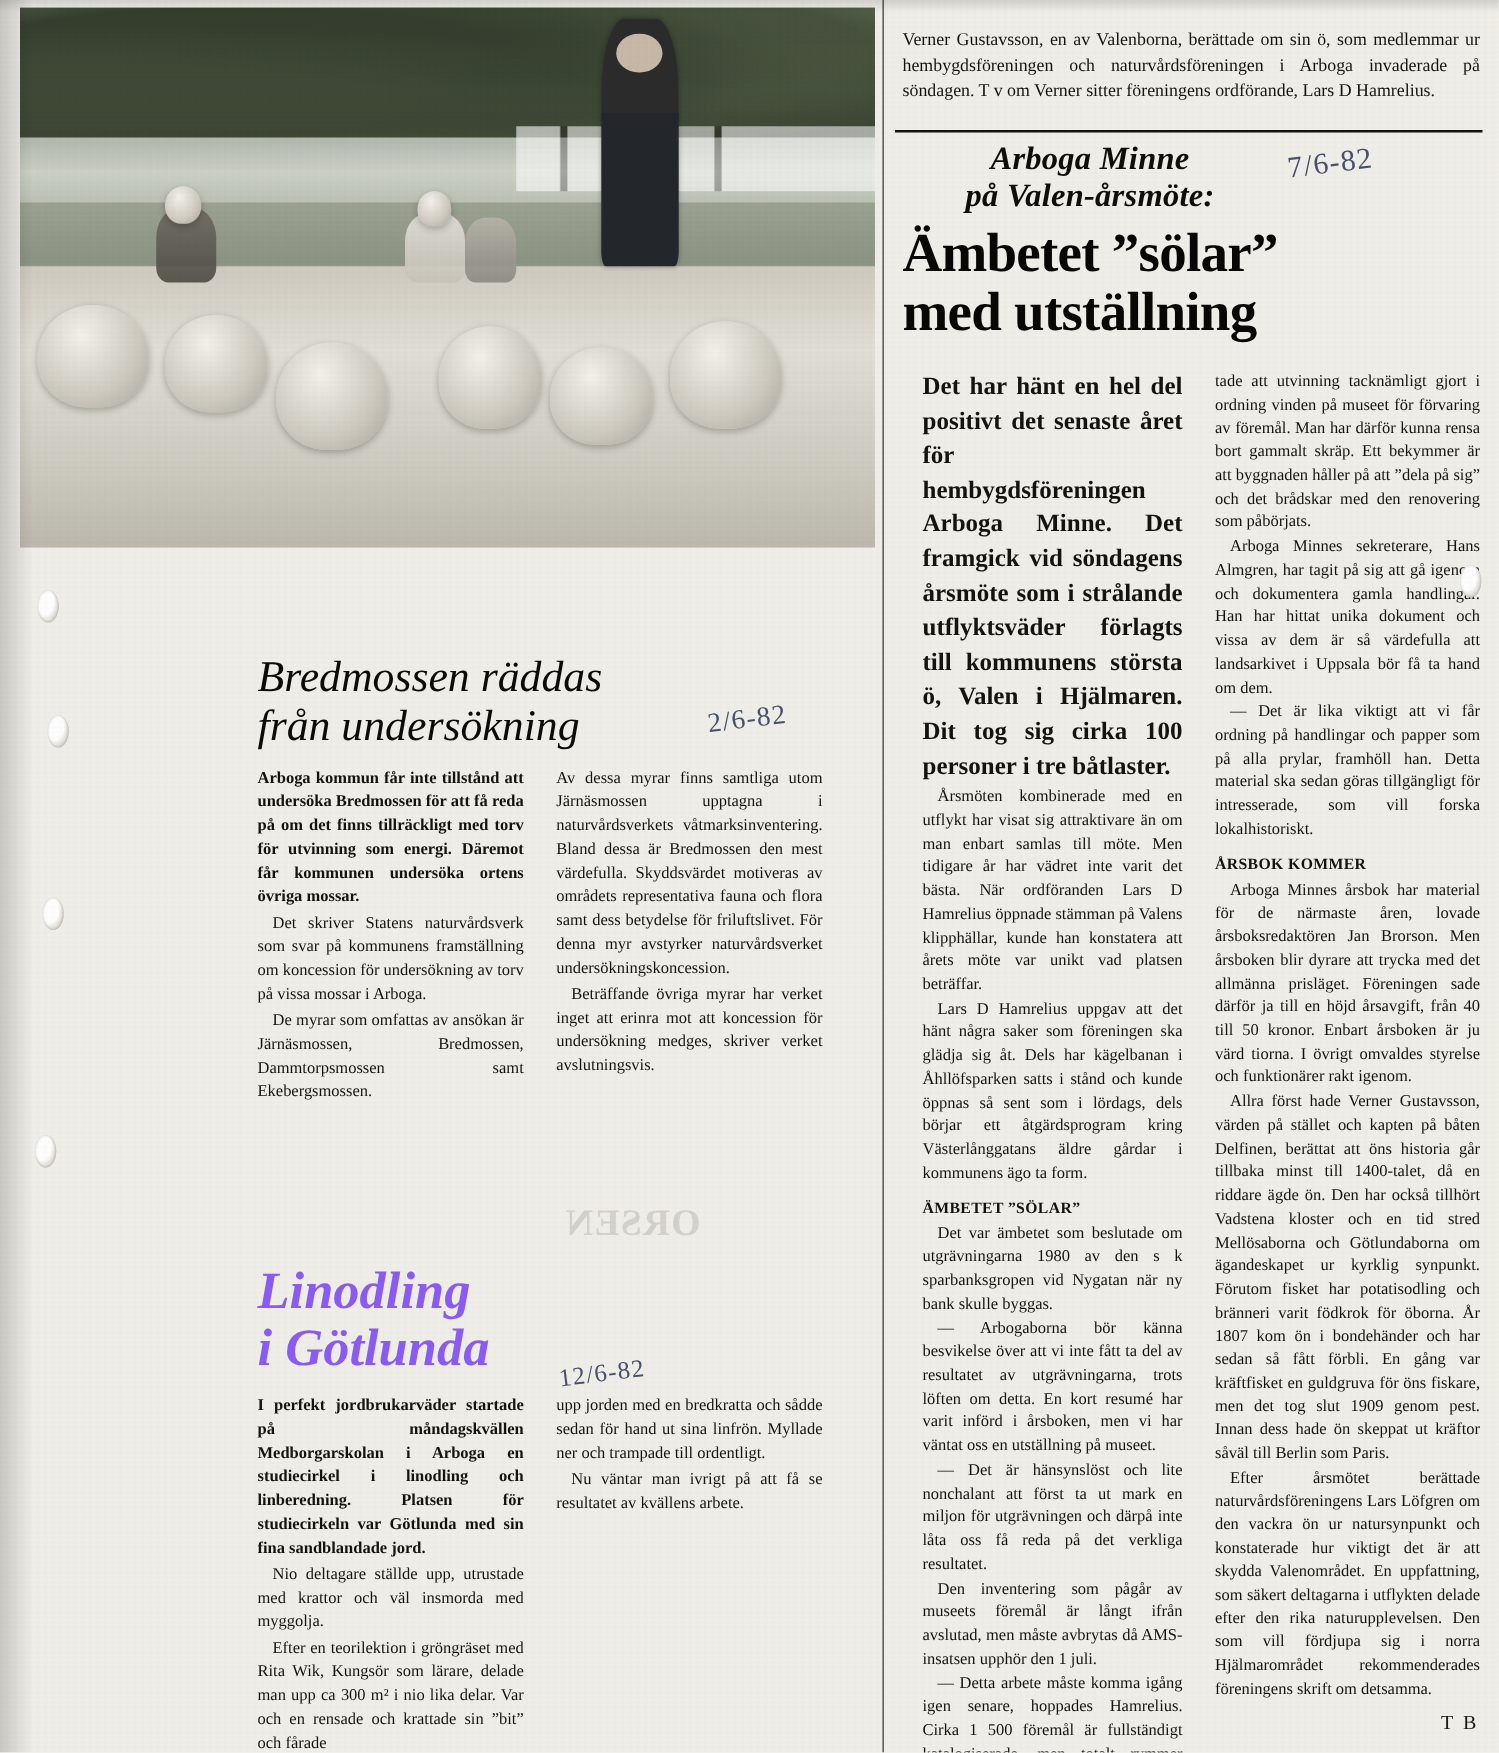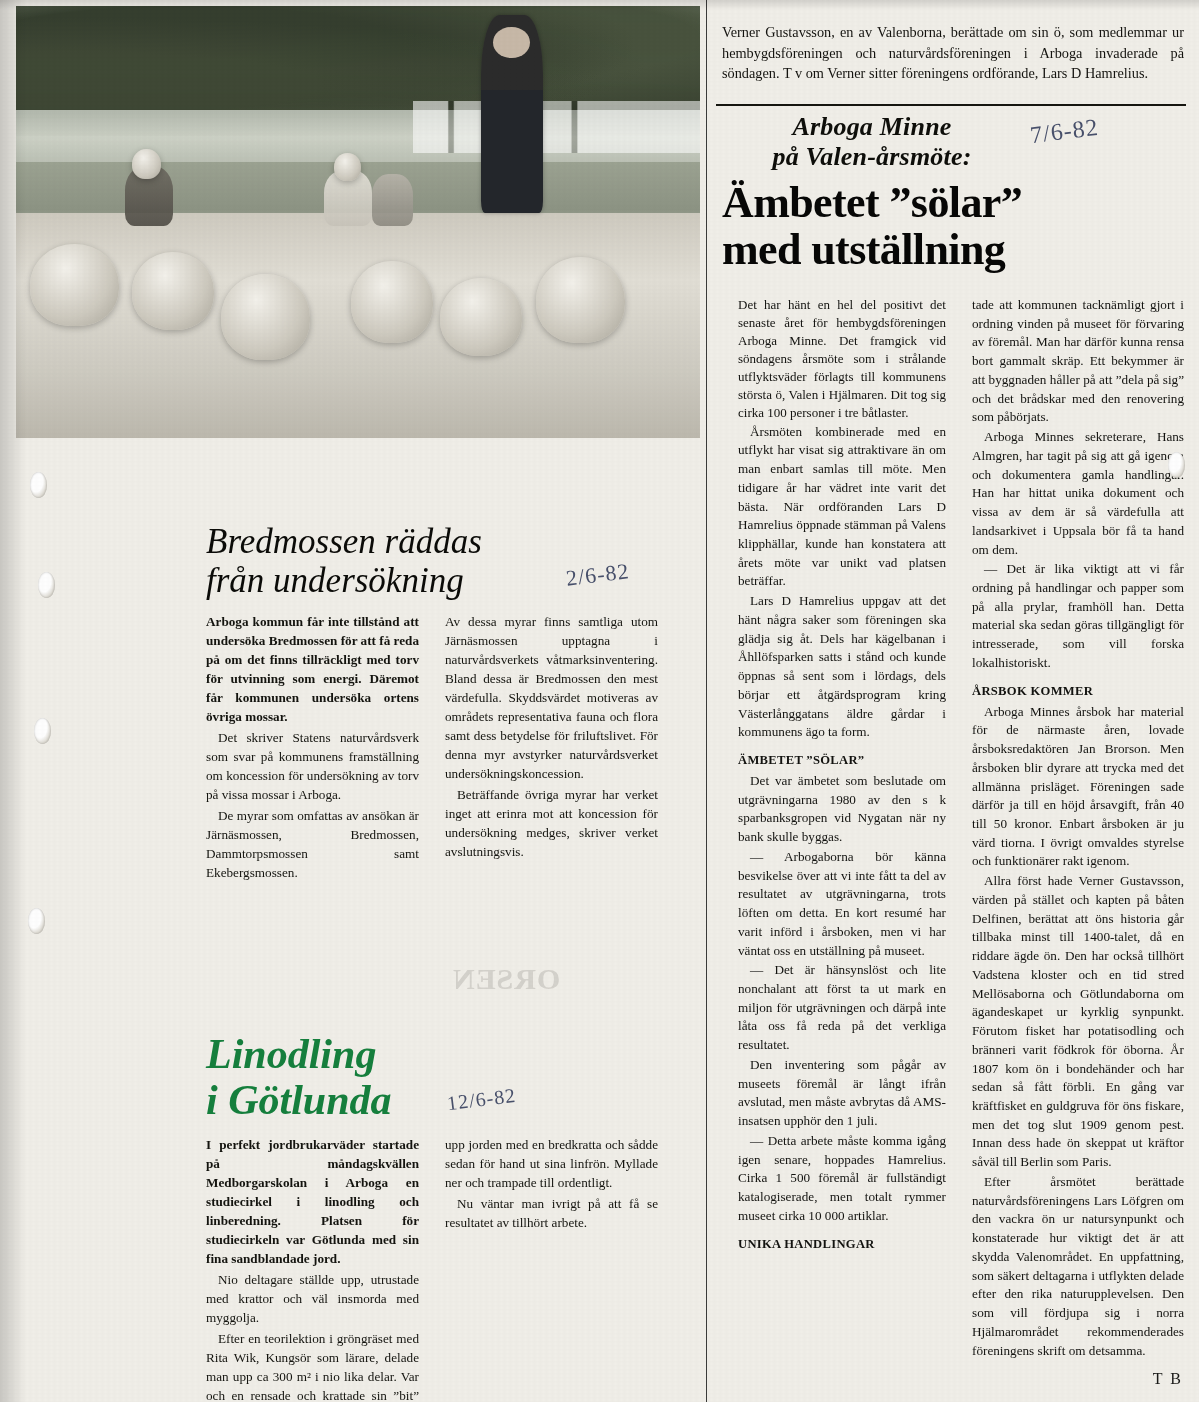--- a/index.html
+++ b/index.html
@@ -163,22 +163,22 @@
   .rcol {
     position:absolute;
     font-size: 13.2px;
     line-height: 1.42;
     text-align: justify;
     color:#131310;
   }
   #rcol1 { left: 738px; top: 296px; width: 208px; }
   #rcol2 { left: 972px; top: 296px; width: 212px; }
   .lead {
-    font-weight: 400;
-    font-size: 13px;
+    font-weight: 700;
+    font-size: 20px;
     line-height: 1.38;
   }
   .sub {
     font-weight:700;
     font-size: 12.6px;
     letter-spacing:.3px;
     margin: 10px 0 2px;
   }
   .rcol p { margin: 0 0 1px; text-indent: 12px; }
   .rcol p.noind { text-indent: 0; }
@@ -203,23 +203,22 @@
   .twocol > div { width: 50%; }
   .twocol p { margin: 0 0 2px; text-indent: 12px; }
   .twocol p.noind { text-indent:0; }
   .bold-lead { font-weight: 700; }
 
   
   #lin { left: 206px; top: 1010px; width: 452px; }
   #lin .h {
     font-family: "Liberation Serif", serif;
     font-style: italic; font-weight: 700;
-    font-size: 42px; line-height: 1.1; color:#15803d;
+    font-size: 42px; line-height: 1.1; color:#8b5cf6;
     margin-bottom: 12px;
-    margin-top: 21px;
   }
 
   
   .ghost {
     position:absolute;
     font-family:"Liberation Serif", serif;
     font-weight:700;
     color: rgba(90,85,75,.18);
     transform: scaleX(-1);
     font-size: 30px;
@@ -297,21 +296,21 @@
     <p>Det var ämbetet som beslutade om utgrävningarna 1980 av den s k sparbanksgropen vid Nygatan när ny bank skulle byggas.</p>
     <p>— Arbogaborna bör känna besvikelse över att vi inte fått ta del av resultatet av utgrävningarna, trots löften om detta. En kort resumé har varit införd i årsboken, men vi har väntat oss en utställning på museet.</p>
     <p>— Det är hänsynslöst och lite nonchalant att först ta ut mark en miljon för utgrävningen och därpå inte låta oss få reda på det verkliga resultatet.</p>
     <p>Den inventering som pågår av museets föremål är långt ifrån avslutad, men måste avbrytas då AMS-insatsen upphör den 1 juli.</p>
     <p>— Detta arbete måste komma igång igen senare, hoppades Hamrelius. Cirka 1 500 föremål är fullständigt katalogiserade, men totalt rymmer museet cirka 10 000 artiklar.</p>
     <div class="sub">UNIKA HANDLINGAR</div>
 
   </div>
 
   <div class="rcol" id="rcol2">
-    <p class="noind">tade att kommunen tacknämligt gjort i ordning vinden på museet för förvaring av föremål. Man har därför kunna rensa bort gammalt skräp. Ett bekymmer är att byggnaden håller på att ”dela på sig” och det brådskar med den renovering som påbörjats.</p>
+    <p class="noind">tade att utvinning tacknämligt gjort i ordning vinden på museet för förvaring av föremål. Man har därför kunna rensa bort gammalt skräp. Ett bekymmer är att byggnaden håller på att ”dela på sig” och det brådskar med den renovering som påbörjats.</p>
     <p>Arboga Minnes sekreterare, Hans Almgren, har tagit på sig att gå igenom och dokumentera gamla handlingar. Han har hittat unika dokument och vissa av dem är så värdefulla att landsarkivet i Uppsala bör få ta hand om dem.</p>
     <p>— Det är lika viktigt att vi får ordning på handlingar och papper som på alla prylar, framhöll han. Detta material ska sedan göras tillgängligt för intresserade, som vill forska lokalhistoriskt.</p>
     <div class="sub">ÅRSBOK KOMMER</div>
     <p>Arboga Minnes årsbok har material för de närmaste åren, lovade årsboksredaktören Jan Brorson. Men årsboken blir dyrare att trycka med det allmänna prisläget. Föreningen sade därför ja till en höjd årsavgift, från 40 till 50 kronor. Enbart årsboken är ju värd tiorna. I övrigt omvaldes styrelse och funktionärer rakt igenom.</p>
     <p>Allra först hade Verner Gustavsson, värden på stället och kapten på båten Delfinen, berättat att öns historia går tillbaka minst till 1400-talet, då en riddare ägde ön. Den har också tillhört Vadstena kloster och en tid stred Mellösaborna och Götlundaborna om ägandeskapet ur kyrklig synpunkt. Förutom fisket har potatisodling och bränneri varit födkrok för öborna. År 1807 kom ön i bondehänder och har sedan så fått förbli. En gång var kräftfisket en guldgruva för öns fiskare, men det tog slut 1909 genom pest. Innan dess hade ön skeppat ut kräftor såväl till Berlin som Paris.</p>
     <p>Efter årsmötet berättade naturvårdsföreningens Lars Löfgren om den vackra ön ur natursynpunkt och konstaterade hur viktigt det är att skydda Valenområdet. En uppfattning, som säkert deltagarna i utflykten delade efter den rika naturupplevelsen. Den som vill fördjupa sig i norra Hjälmarområdet rekommenderades föreningens skrift om detsamma.</p>
   </div>
 
   <div class="tb">T B</div>
 
@@ -342,21 +341,21 @@
       <div>i Götlunda</div>
     </div>
     <div class="twocol">
       <div>
         <p class="noind bold-lead">I perfekt jordbrukarväder startade på måndagskvällen Medborgarskolan i Arboga en studiecirkel i linodling och linberedning. Platsen för studiecirkeln var Götlunda med sin fina sandblandade jord.</p>
         <p>Nio deltagare ställde upp, utrustade med krattor och väl insmorda med myggolja.</p>
         <p>Efter en teorilektion i gröngräset med Rita Wik, Kungsör som lärare, delade man upp ca 300 m² i nio lika delar. Var och en rensade och krattade sin ”bit” och fårade</p>
       </div>
       <div>
         <p class="noind">upp jorden med en bredkratta och sådde sedan för hand ut sina linfrön. Myllade ner och trampade till ordentligt.</p>
-        <p>Nu väntar man ivrigt på att få se resultatet av tillhört arbete.</p>
+        <p>Nu väntar man ivrigt på att få se resultatet av kvällens arbete.</p>
       </div>
     </div>
   </div>
   <div class="handdate" id="hd-lin">12/6-82</div>
 
   <div class="hole" style="left:30px; top:472px;"></div>
   <div class="hole" style="left:38px; top:572px;"></div>
   <div class="hole" style="left:34px; top:718px;"></div>
   <div class="hole" style="left:28px; top:908px;"></div>
   <div class="hole" style="left:1168px; top:452px;"></div>

